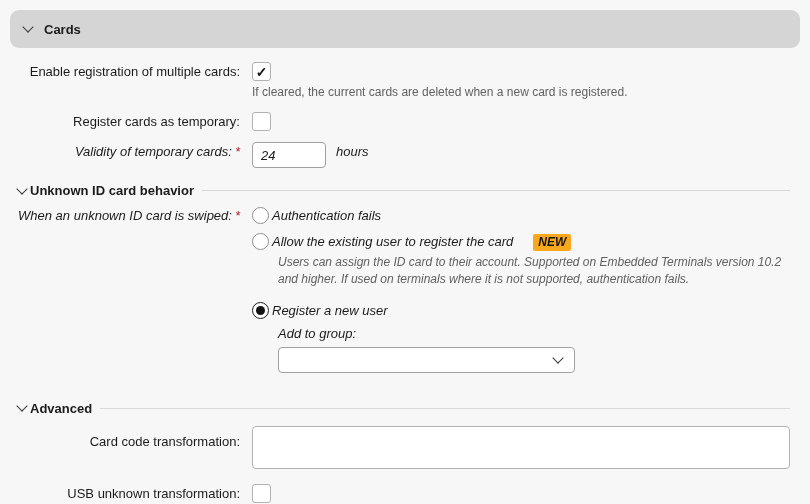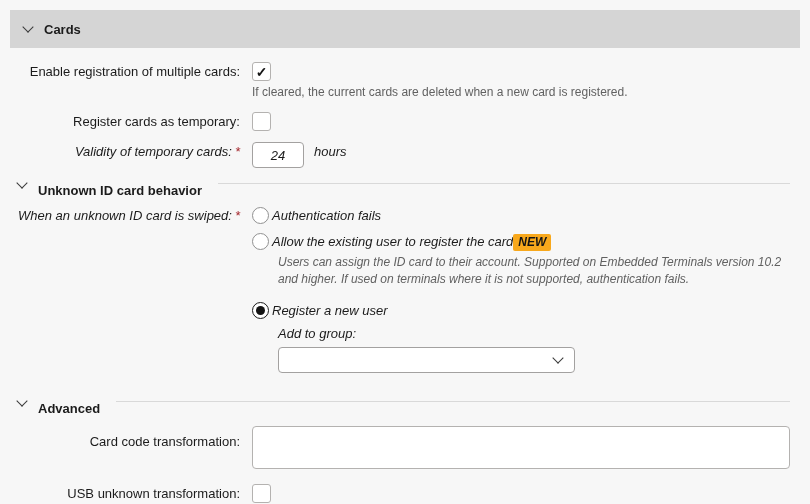--- a/index.html
+++ b/index.html
@@ -10,42 +10,42 @@
     font-family:"Liberation Sans", sans-serif;
     font-size:13px; color:#1b1b1b;
     overflow:hidden;
   }
 
   
   .section-bar {
     margin:10px 10px 0 10px;
     height:38px;
     background:#d5d5d5;
-    border-radius:0;
+    border-radius:9px;
     display:flex; align-items:center;
     padding:1px 14px; gap:12px;
   }
   .section-bar .title { font-weight:bold; font-size:13px; }
 
   
   .chev {
     width:8px; height:8px;
     border-left:1.6px solid #3a3a3a;
     border-bottom:1.6px solid #3a3a3a;
     transform:rotate(-45deg);
     margin-top:-4px;
     flex:0 0 auto;
     display:inline-block;
   }
 
   
   .section-head {
-    display:flex; align-items:flex-start;
+    display:flex; align-items:center;
     margin:0 20px 0 18px;
-    gap:12px;
+    gap:4px;
   }
   .section-head .title { font-weight:bold; font-size:13px; white-space:nowrap; }
   .section-head .rule { flex:1; height:1px; background:#d9d9d9; margin-left:4px; }
 
   
   .row {
     display:flex; align-items:flex-start;
     padding-left:10px; padding-right:20px;
   }
   .lbl {
@@ -97,33 +97,32 @@
     margin:3px 0 12px 26px;
   }
 
   .badge {
     display:inline-block;
     background:#f8a81c;
     color:#141414;
     font-weight:bold;
     font-size:12px;
     padding:1px 5px 2px 5px;
-    margin-left:0;
+    margin-left:20px;
     border-radius:2px;
   }
 
   .text-input {
-    height:26px; width:52px;
+    height:26px; width:74px;
     border:1px solid #a3a1a0;
     border-radius:4px;
     background:#fff;
     font:inherit; color:#1b1b1b;
     padding:0 8px;
     outline:none;
-    text-align:center;
   }
   .unit { margin-left:10px; padding-top:2px; }
 
   .select {
     width:297px; height:26px;
     border:1px solid #a3a1a0;
     border-radius:4px;
     background:#fff;
     display:flex; align-items:center;
     padding:0 12px;

